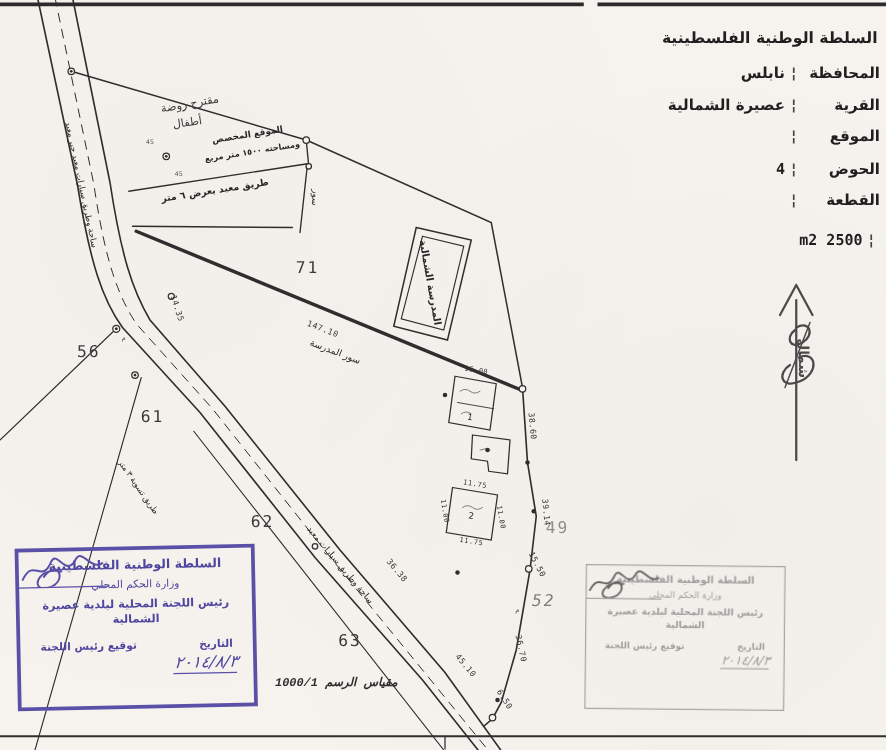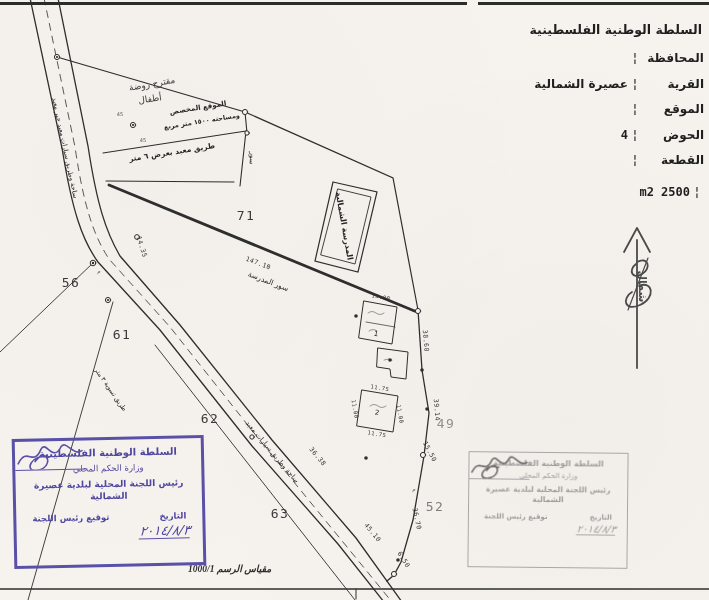--- a/index.html
+++ b/index.html
@@ -41,22 +41,22 @@
   .sig-line{border-bottom:1.2px solid #5a50a8;}
   #stamp-gray{left:468px;top:452px;width:160px;height:116px;border:1.6px solid #9a9a9a;color:#8f8f8f;
     transform:rotate(.6deg);padding:4px 5px 0 5px;opacity:.85;filter:blur(.2px);}
   #stamp-gray .s1{font-size:8px;font-weight:bold;margin-top:2px;}
   #stamp-gray .s2{font-size:7px;margin-top:4px;}
   #stamp-gray .s3{font-size:7.5px;font-weight:bold;margin-top:5px;line-height:1.3;}
   #stamp-gray .stamp-row{font-size:7px;margin-top:8px;}
   #stamp-gray .sig-date{font-size:10px;}
   #stamp-gray .sig-line{border-bottom:1px solid #9a9a9a;}
   
-  #scale-label{position:absolute;left:188px;top:563px;width:130px;direction:rtl;text-align:left;
-    font-size:9.5px;font-weight:bold;font-style:italic;font-family:Liberation Serif, serif;color:#2e2e2e;}
+  #scale-label{position:absolute;left:188px;top:540px;width:130px;direction:rtl;text-align:right;
+    font-size:9.5px;font-weight:bold;font-style:italic;font-family:Liberation Mono, monospace;color:#2e2e2e;}
   
   #north-word{position:absolute;left:627px;top:280px;font-size:11px;font-weight:bold;color:#4a4a4a;
     transform:rotate(90deg);transform-origin:50% 50%;}
 </style>
 </head>
 <body>
 
 <div id="scene">
 
   <svg width="709" height="600" viewBox="0 0 709 600">
@@ -161,36 +161,37 @@
   <div class="lbl meas" style="left:377px;top:434px;font-size:5.5px;transform:translate(-50%,-50%) rotate(9deg);">11.75</div>
   <div class="lbl meas" style="left:400px;top:414px;font-size:5.5px;transform:translate(-50%,-50%) rotate(80deg);">11.00</div>
   <div class="lbl" style="left:377px;top:413px;font-size:7px;transform:translate(-50%,-50%) rotate(9deg);">2</div>
 
   <div class="lbl pnum" style="left:246px;top:216px;transform:translate(-50%,-50%);">71</div>
   <div class="lbl pnum" style="left:71px;top:283px;transform:translate(-50%,-50%);">56</div>
   <div class="lbl pnum" style="left:122px;top:335px;transform:translate(-50%,-50%);">61</div>
   <div class="lbl pnum" style="left:210px;top:419px;transform:translate(-50%,-50%);">62</div>
   <div class="lbl pnum" style="left:280px;top:514px;transform:translate(-50%,-50%);">63</div>
   <div class="lbl pnum faint" style="left:446px;top:424px;transform:translate(-50%,-50%);">49</div>
-  <div class="lbl pnum faint" style="left:435px;top:507px;transform:translate(-50%,-50%);color:#7d7d7d;">52</div>
+  <div class="lbl pnum faint" style="left:435px;top:482px;transform:translate(-50%,-50%);color:#7d7d7d;font-style:italic;">52</div>
 
   <div class="lbl" style="left:120px;top:115px;font-size:5px;color:#555;transform:translate(-50%,-50%);">45</div>
   <div class="lbl" style="left:143px;top:141px;font-size:5px;color:#555;transform:translate(-50%,-50%);">45</div>
   <div class="lbl" style="left:99px;top:271px;font-size:5.5px;color:#555;transform:translate(-50%,-50%);">م</div>
   <div class="lbl" style="left:414px;top:489px;font-size:5.5px;color:#555;transform:translate(-50%,-50%);">م</div>
 
   <div id="north-word">شمال</div>
 
   <div id="scale-label">مقياس الرسم 1000/1</div>
 
   <div id="titleblock">
     <div class="auth">السلطة الوطنية الفلسطينية</div>
     <div class="tb-row">
       <span class="tb-label">المحافظة</span>
       <span class="tb-sep">¦</span>
+      <span class="tb-value">نابلس</span>
     </div>
     <div class="tb-row">
       <span class="tb-label">القرية</span>
       <span class="tb-sep">¦</span>
       <span class="tb-value">عصيرة الشمالية</span>
     </div>
     <div class="tb-row">
       <span class="tb-label">الموقع</span>
       <span class="tb-sep">¦</span>
     </div>

